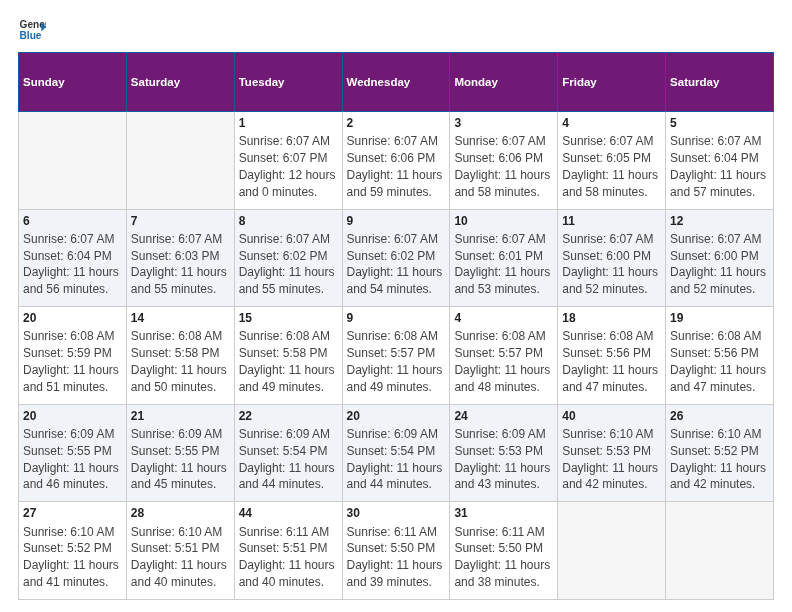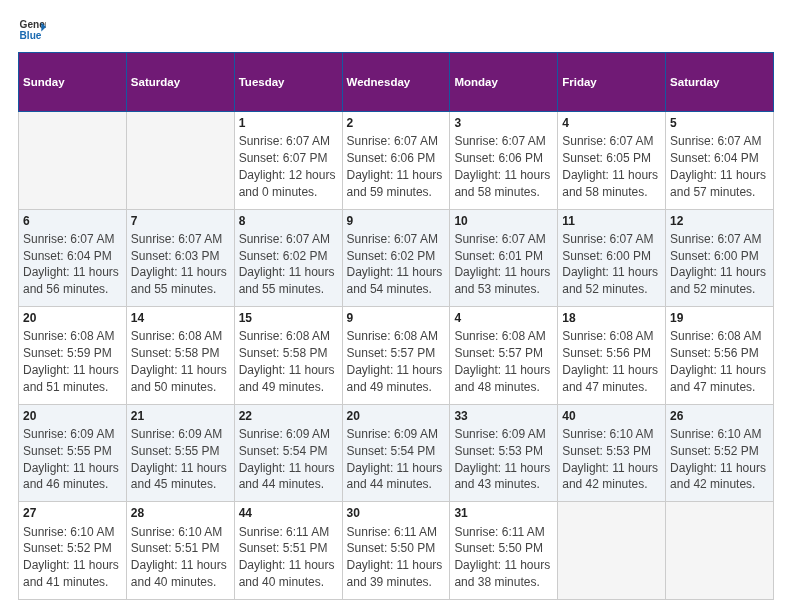--- a/index.html
+++ b/index.html
@@ -283,21 +283,21 @@
 and 44 minutes.</div>
           </td>
           <td>
             <span class="day-num">20</span>
             <div class="day-info" style="white-space: pre-line;">Sunrise: 6:09 AM
 Sunset: 5:54 PM
 Daylight: 11 hours
 and 44 minutes.</div>
           </td>
           <td>
-            <span class="day-num">33</span>
+            <span class="day-num">24</span>
             <div class="day-info" style="white-space: pre-line;">Sunrise: 6:09 AM
 Sunset: 5:53 PM
 Daylight: 11 hours
 and 43 minutes.</div>
           </td>
           <td>
             <span class="day-num">40</span>
             <div class="day-info" style="white-space: pre-line;">Sunrise: 6:10 AM
 Sunset: 5:53 PM
 Daylight: 11 hours

